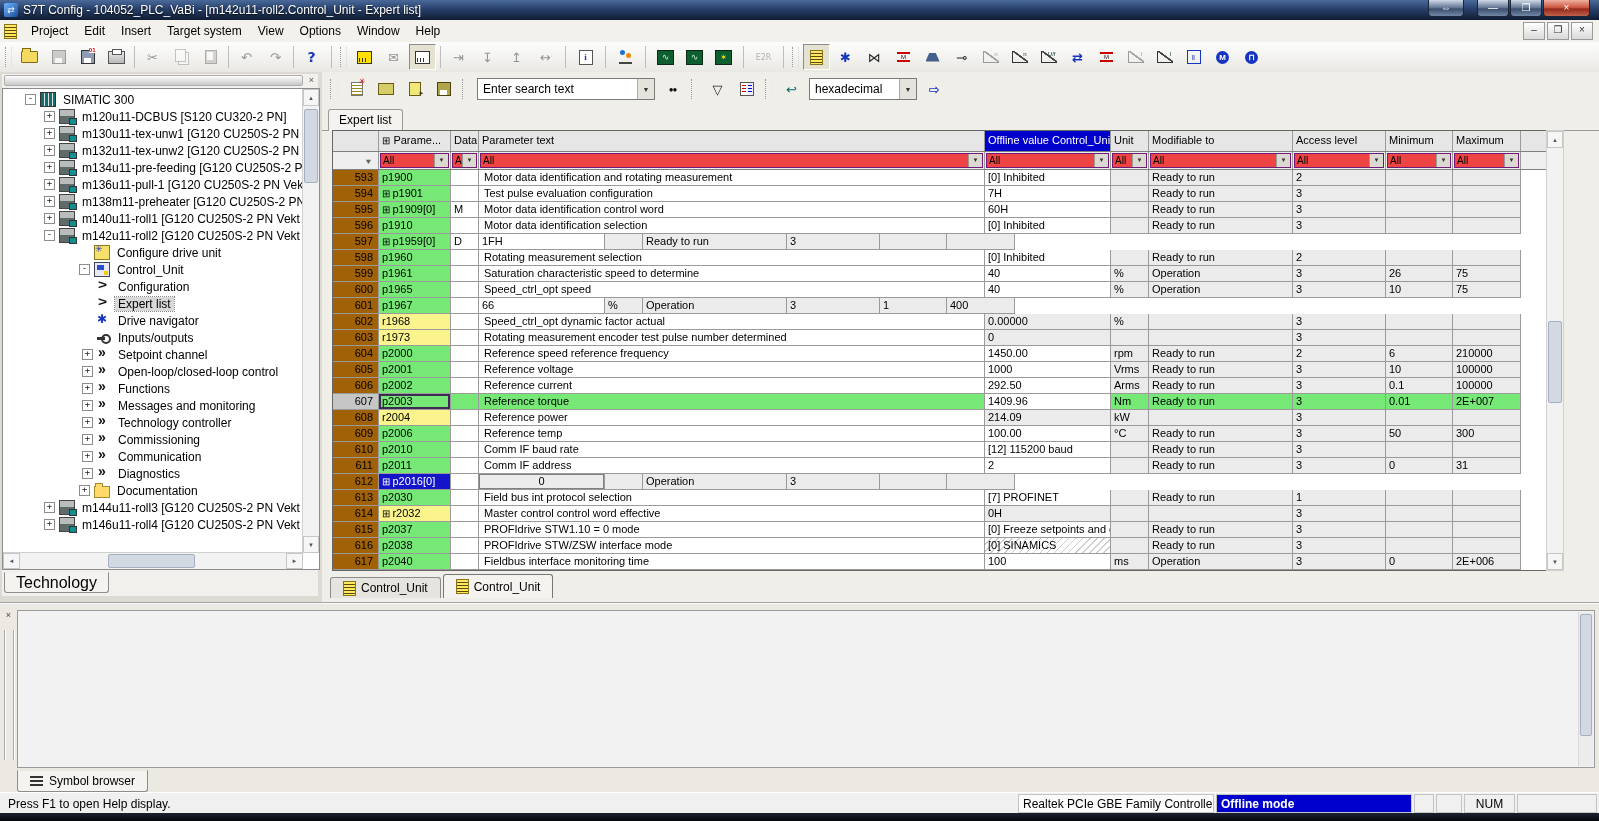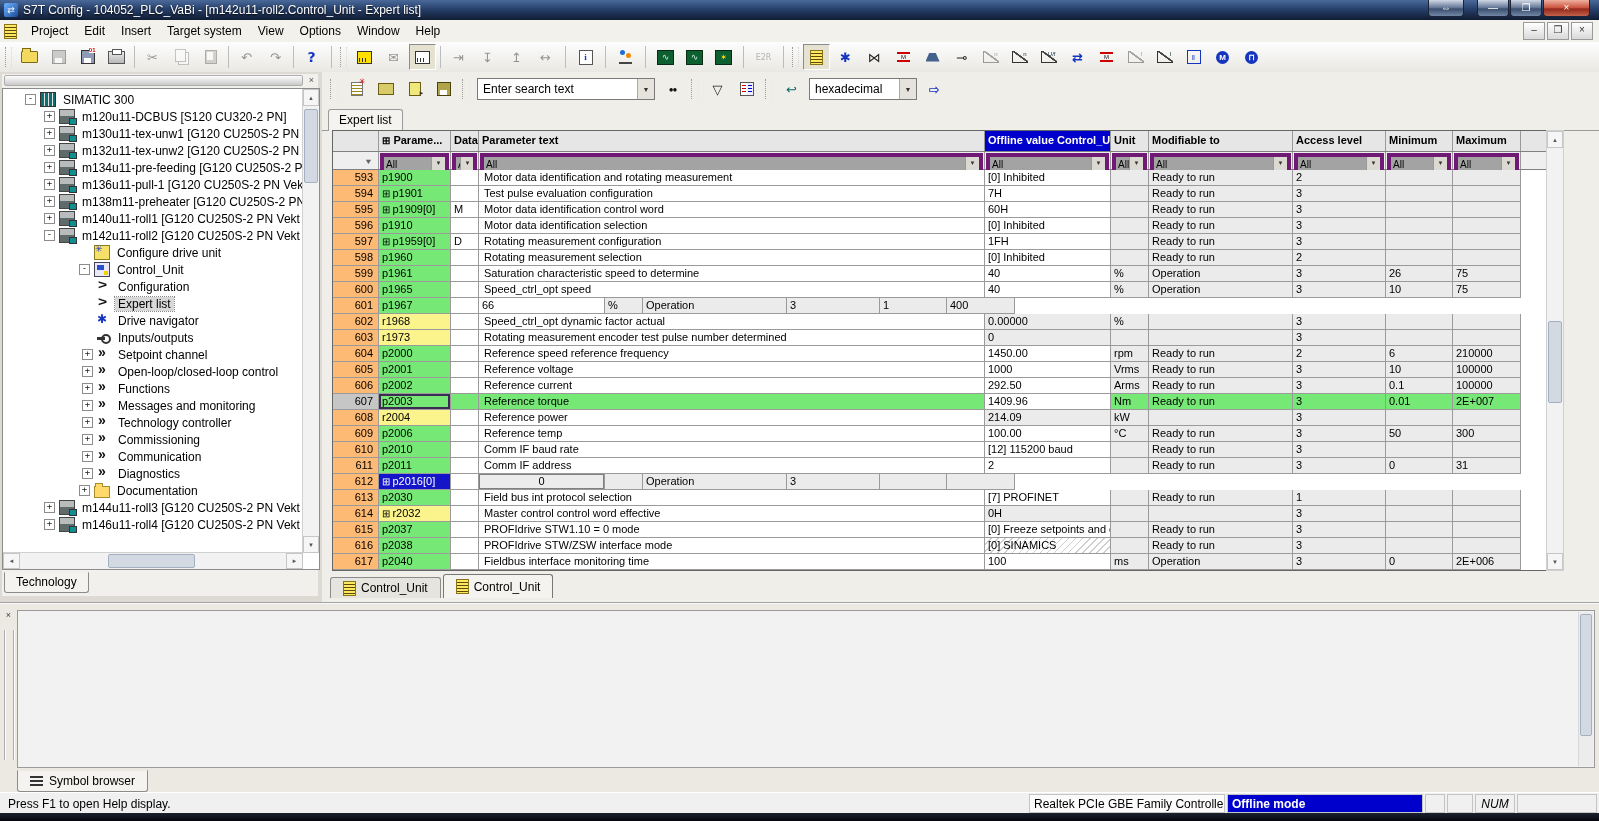--- a/index.html
+++ b/index.html
@@ -102,47 +102,47 @@
   .ti-folder::before{content:"";position:absolute;top:-4px;left:0;width:6px;height:3px;background:#ffd96a;border:1px solid #a88a2a;border-bottom:none;}
   .tlabel{padding:0 3px;}
   .sel .tlabel{background:#d8d8d8;outline:1px dotted #8a8a8a;}
   
   .sb{position:absolute;background:#f2f2f2;}
   .sbbtn{position:absolute;background:#f6f6f6;border:1px solid #c6c6c6;color:#555;display:flex;align-items:center;justify-content:center;font-size:6px;}
   .sbthumb{position:absolute;background:#d3d9e3;border:1px solid #a4afc0;border-radius:2px;}
   .tree-vs{right:0;top:0;width:16px;bottom:16px;border-left:1px solid #d0d0d0;}
   .tree-hs{left:0;bottom:0;height:16px;right:16px;border-top:1px solid #d0d0d0;}
   .lp-tabs{position:absolute;left:2px;top:498px;display:flex;}
-  .ltab{height:19px;line-height:19px;padding:0 11px;border:1px solid #8c8c8c;border-top:1px solid #f1f0ec;border-radius:0 0 3px 3px;background:#f4f3ef;font-size:12px;}
+  .ltab{height:19px;line-height:19px;padding:0 11px;border:1px solid #8c8c8c;border-top:1px solid #f1f0ec;border-radius:0 0 3px 3px;background:#f4f3ef;font-size:16px;}
   
   .rightpane{position:absolute;left:322px;top:0;right:0;height:530px;background:#efeee9;}
   .toolbar2{position:absolute;left:4px;top:4px;height:26px;display:flex;align-items:center;}
   .t2grip{width:6px;height:20px;margin:0 4px;border-left:1px dotted #9a9a9a;border-right:1px dotted #e8e8e8;flex:none;}
   .combo{display:flex;height:20px;border:1px solid #7a7a7a;background:#fff;align-items:center;margin:0 3px;}
   .combo .ctext{flex:1;padding:0 5px;font-size:12px;white-space:nowrap;overflow:hidden;}
   .combo .cbtn{width:16px;height:100%;background:#e6e3dc;border-left:1px solid #aaa;font-size:7px;display:flex;align-items:center;justify-content:center;color:#333;}
   .search{width:176px}.hex{width:106px}
   .etabrow{position:absolute;left:0;top:36px;right:0;height:22px;border-bottom:1px solid #9a9a9a;display:flex;align-items:flex-end;padding-left:6px;}
   .etab{height:21px;line-height:20px;padding:0 10px;border:1px solid #9a9a9a;border-bottom:none;border-radius:3px 3px 0 0;background:#f4f3ef;position:relative;top:1px;font-size:12px;}
   
   .gridwrap{position:absolute;left:10px;top:58px;width:1214px;height:439px;border:1px solid #666;background:#fff;overflow:hidden;font-size:11px;}
   .ghead{display:flex;height:20px;background:#e6e6e6;border-bottom:1px solid #808080;}
-  .hc{font-weight:bold;padding:3px 3px 0 3px;border-right:1px solid #9a9a9a;overflow:hidden;white-space:nowrap;box-sizing:border-box;flex:none;}
+  .hc{font-weight:normal;padding:3px 3px 0 3px;border-right:1px solid #9a9a9a;overflow:hidden;white-space:nowrap;box-sizing:border-box;flex:none;}
   .hval{background:#0000cc;color:#fff;}
   .gfilter{display:flex;height:17px;border-bottom:1px solid #808080;background:#efefef;}
   .fcell{border-right:1px solid #9a9a9a;padding:1px;box-sizing:border-box;flex:none;}
-  .fcb{display:flex;height:13px;border:4px solid #701a75;background:#a3a3a3;align-items:flex-end;overflow:hidden;}
+  .fcb{display:flex;height:13px;border:1px solid #701a75;background:#ef4444;align-items:center;overflow:hidden;}
   .ft{flex:1;padding:0 2px;font-size:10px;overflow:hidden;}
   .fb{width:13px;height:100%;background:#dcd9d2;border-left:1px solid #999;font-size:6px;text-align:center;line-height:12px;color:#333;flex:none;}
   .funnelic{margin-left:auto;margin-right:4px;color:#666;font-size:9px;transform:scaleY(.85);}
   .fc0{display:flex;align-items:center;}
   .grow{display:flex;height:16px;line-height:15px;}
   .c{border-right:1px solid #9a9a9a;border-bottom:1px solid #9a9a9a;overflow:hidden;white-space:nowrap;box-sizing:border-box;padding:0 3px;flex:none;}
   .wn{width:46px}.wp{width:72px}.wd{width:28px}.wt{width:506px}.wv{width:126px}.wu{width:38px}.wm{width:144px}.wa{width:93px}.wi{width:67px}.wx{width:68px}
-  .cn{background:#fdba74;text-align:right;padding-right:5px;}
+  .cn{background:#a16207;text-align:right;padding-right:5px;}
   .cd{background:#fff;}
   .ct{background:#fff;padding-left:5px;}
   .cg{background:#ebebeb;}
   .pg{background:#76e876;}
   .py{background:#fbf48c;}
   .pb{background:#1414c8;color:#fff;}
   .psel{box-shadow:inset 0 0 0 2px #3c2b52;}
   .vw{background:#fff;}
   .vgy{background:#ebebeb;}
   .vbt{background:#ececec;text-align:center;box-shadow:inset 0 0 0 1px #808080;}
@@ -166,21 +166,21 @@
   .dtab{height:20px;display:flex;align-items:center;gap:6px;padding:0 12px;border:1px solid #8c8c8c;border-top:1px solid #ece9e2;border-radius:0 0 3px 3px;background:#f4f3ef;font-size:12px;}
   .dticon{width:13px;height:10px;background:repeating-linear-gradient(180deg,#333 0 2px,transparent 2px 4px);}
   
   .statusbar{position:absolute;left:0;right:0;top:792px;height:21px;background:#f0f0f0;border-top:1px solid #fff;display:flex;align-items:stretch;font-size:12px;}
   .sseg{border:1px solid #c4c4c4;margin:1px 0 1px 2px;display:flex;align-items:center;padding:0 4px;white-space:nowrap;overflow:hidden;box-sizing:border-box;}
   .shelp{flex:1;border-color:transparent;padding-left:5px;text-align:center;}
   .snic{width:196px;background:#fbfbfb;flex:none;}
   .smode{width:196px;background:#0000cc;color:#fff;font-weight:bold;flex:none;}
   .ss1{width:20px;flex:none;}
   .ss2{width:26px;flex:none;}
-  .snum{width:40px;justify-content:center;flex:none;font-style:italic;}
+  .snum{width:51px;justify-content:center;flex:none;}
   .ss3{width:80px;flex:none;margin-right:2px;}
   .taskstrip{position:absolute;left:0;right:0;top:813px;height:8px;background:linear-gradient(#1b2330,#05070c);}
 </style>
 </head>
 <body>
 
 <div class="window">
 
   <div class="titlebar">
     <span class="appic">⇄</span>
@@ -696,21 +696,20 @@
             <div class="c wu cg"></div>
             <div class="c wm cg">Ready to run</div>
             <div class="c wa cg">3</div>
             <div class="c wi cg"></div>
             <div class="c wx cg"></div>
           </div>
             <div class="grow">
             <div class="c wn cn">597</div>
             <div class="c wp pg"><span class="pexp">⊞</span><span>p1959[0]</span></div>
             <div class="c wd cd">D</div>
-            <div class="c wt ct">Rotating measurement configuration</div>
             <div class="c wv vw">1FH</div>
             <div class="c wu cg"></div>
             <div class="c wm cg">Ready to run</div>
             <div class="c wa cg">3</div>
             <div class="c wi cg"></div>
             <div class="c wx cg"></div>
           </div>
             <div class="grow">
             <div class="c wn cn">598</div>
             <div class="c wp pg"><span>p1960</span></div>

